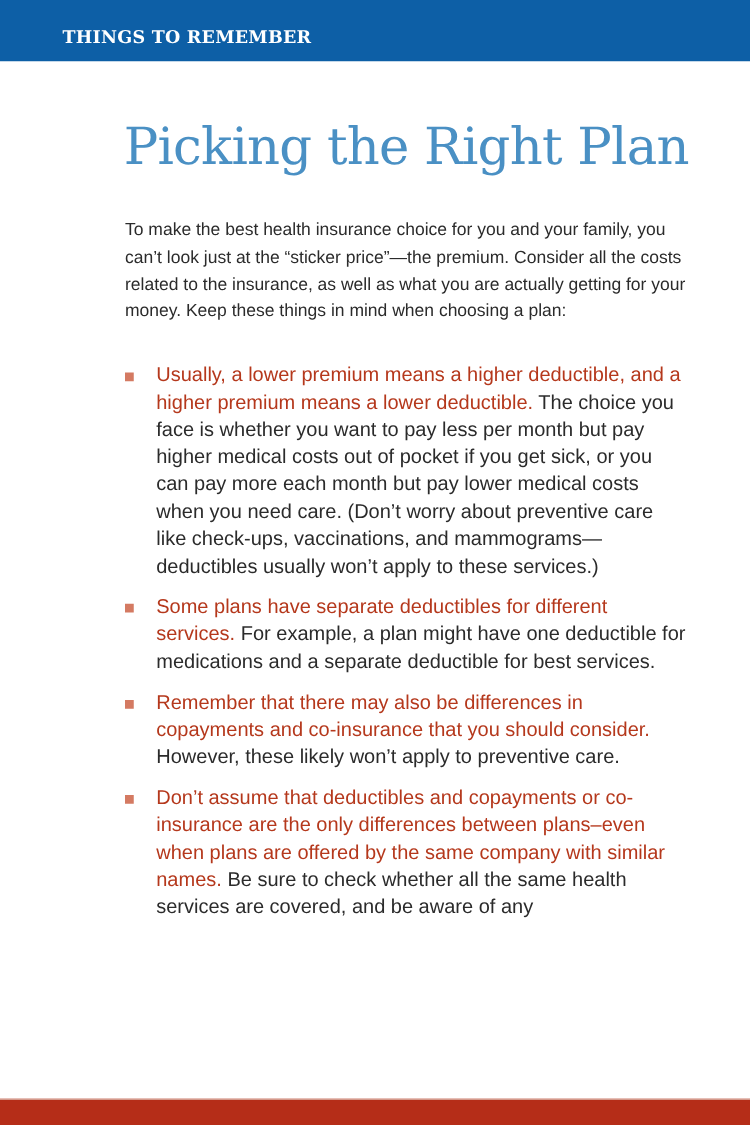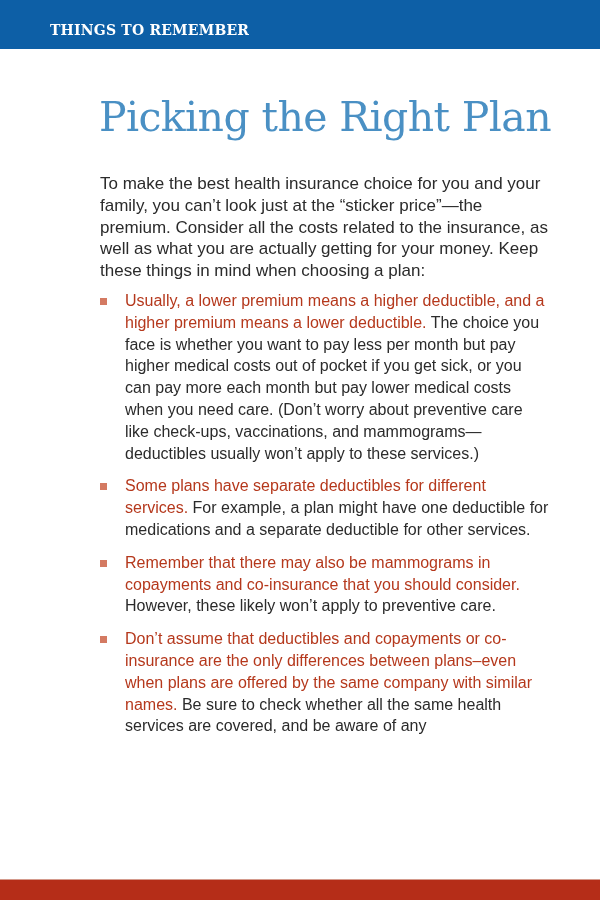--- a/index.html
+++ b/index.html
@@ -18,21 +18,21 @@
     font-size: 14px; color: #ffffff; letter-spacing: 0.2px;
   }
   .page-title {
     position: absolute; left: 99px; top: 93px; margin: 0;
     font-family: "DejaVu Serif", serif; font-weight: normal;
     font-size: 41px; color: #4a90c4; letter-spacing: -0.6px;
     white-space: nowrap;
   }
   .intro {
     position: absolute; left: 100px; top: 173px; width: 450px; margin: 0;
-    font-size: 17px; line-height: 21.8px; color: #2b2b2b;
+    font-size: 14px; line-height: 21.8px; color: #2b2b2b;
   }
   .bullets {
     position: absolute; left: 100px; top: 290px; width: 450px;
     list-style: none; margin: 0; padding: 0;
   }
   .bullet-item {
     position: relative; padding-left: 25px; margin: 0 0 11px 0;
     font-size: 16px; line-height: 21.8px; color: #2b2b2b;
   }
   .bullet-marker {
@@ -57,25 +57,25 @@
 
 <p class="intro">To make the best health insurance choice for you and your family, you can’t look just at the “sticker price”—the premium. Consider all the costs related to the insurance, as well as what you are actually getting for your money. Keep these things in mind when choosing a plan:</p>
 
 <ul class="bullets">
   <li class="bullet-item">
     <span class="bullet-marker"></span>
     <span class="highlight">Usually, a lower premium means a higher deductible, and a higher premium means a lower deductible.</span><span> The choice you face is whether you want to pay less per month but pay higher medical costs out of pocket if you get sick, or you can pay more each month but pay lower medical costs when you need care. (Don’t worry about preventive care like check-ups, vaccinations, and mammograms—deductibles usually won’t apply to these services.)</span>
   </li>
   <li class="bullet-item">
     <span class="bullet-marker"></span>
-    <span class="highlight">Some plans have separate deductibles for different services.</span><span> For example, a plan might have one deductible for medications and a separate deductible for other services.</span>
+    <span class="highlight">Some plans have separate deductibles for different services.</span><span> For example, a plan might have one deductible for medications and a separate deductible for best services.</span>
   </li>
   <li class="bullet-item">
     <span class="bullet-marker"></span>
-    <span class="highlight">Remember that there may also be mammograms in copayments and co-insurance that you should consider.</span><span> However, these likely won’t apply to preventive care.</span>
+    <span class="highlight">Remember that there may also be differences in copayments and co-insurance that you should consider.</span><span> However, these likely won’t apply to preventive care.</span>
   </li>
   <li class="bullet-item">
     <span class="bullet-marker"></span>
     <span class="highlight">Don’t assume that deductibles and copayments or co-insurance are the only differences between plans–even when plans are offered by the same company with similar names.</span><span> Be sure to check whether all the same health services are covered, and be aware of any</span>
   </li>
 </ul>
 
 <div class="bottom-band"></div>
 
 </body></html>

